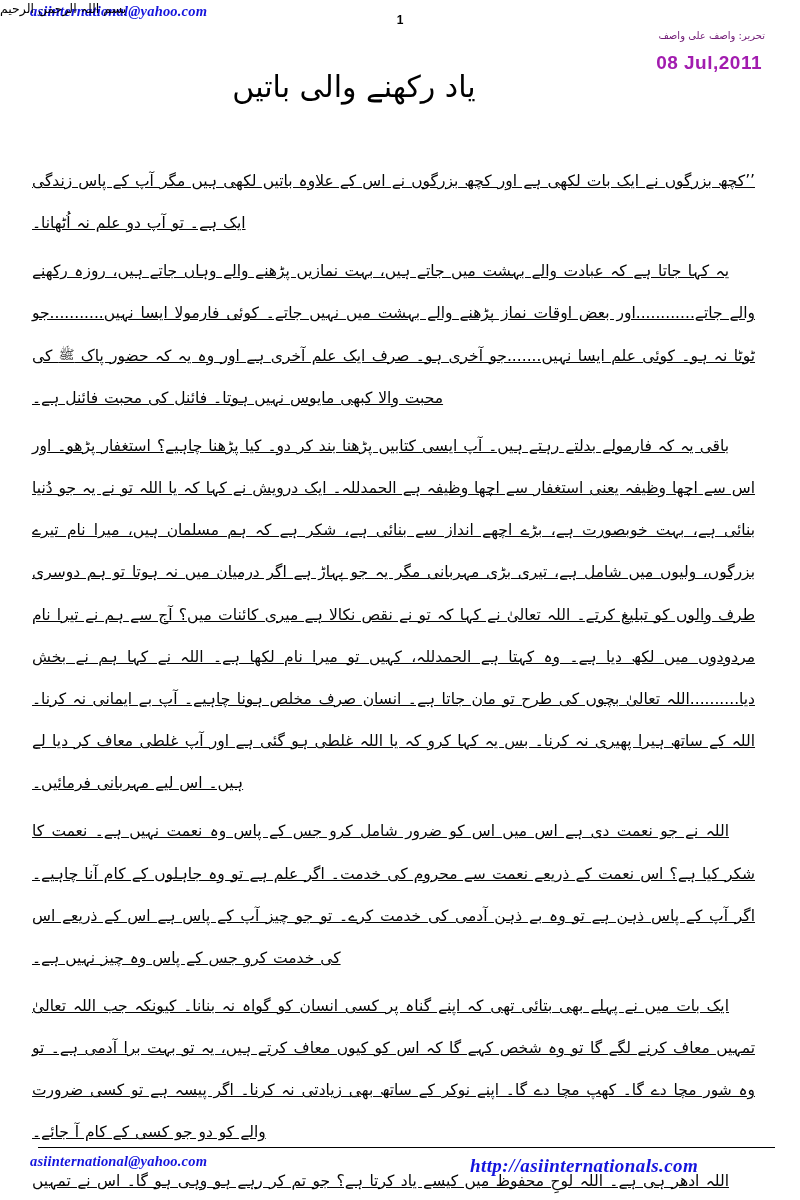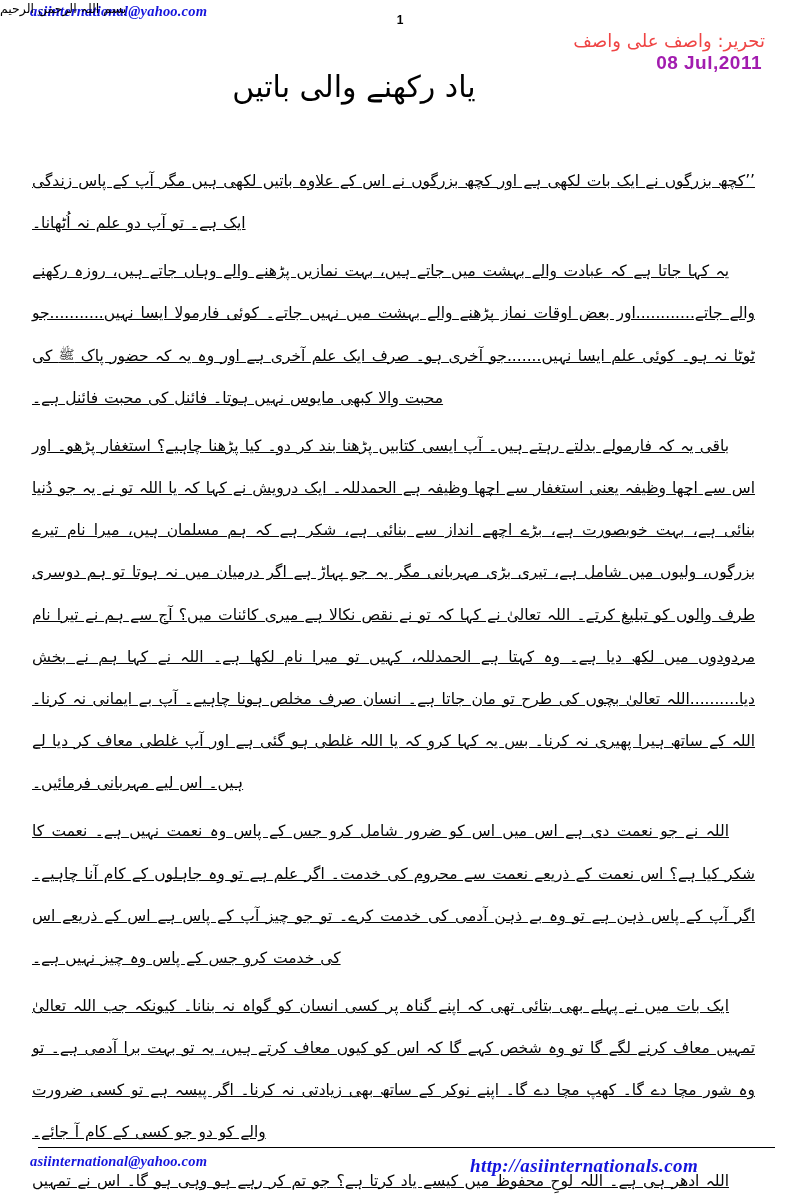--- a/index.html
+++ b/index.html
@@ -60,22 +60,22 @@
     font-size: 12px;
     color: #000000;
   }
   .author-line {
     position: absolute;
     top: 30px;
     right: 35px;
     direction: rtl;
     text-align: right;
     font-family: "DejaVu Sans", sans-serif;
-    font-size: 18px;
-    color: #ef4444;
+    font-size: 10px;
+    color: #701a75;
     white-space: nowrap;
   }
   .date-line {
     position: absolute;
     top: 52px;
     right: 38px;
     direction: ltr;
     font-family: "Liberation Sans", sans-serif;
     font-weight: bold;
     font-size: 19px;

